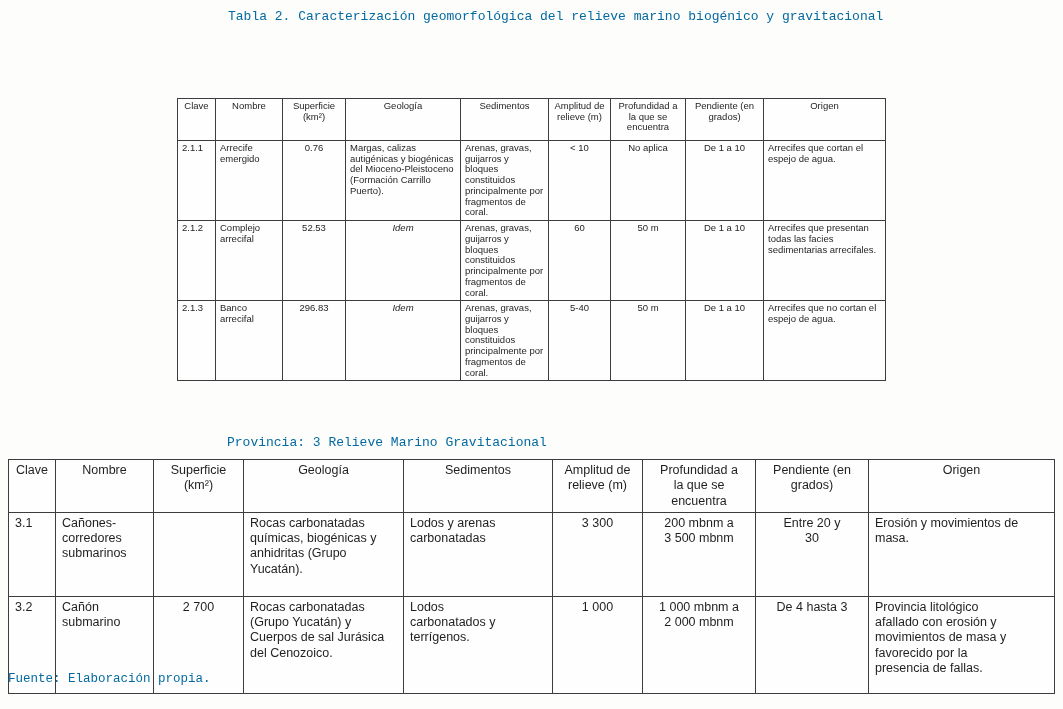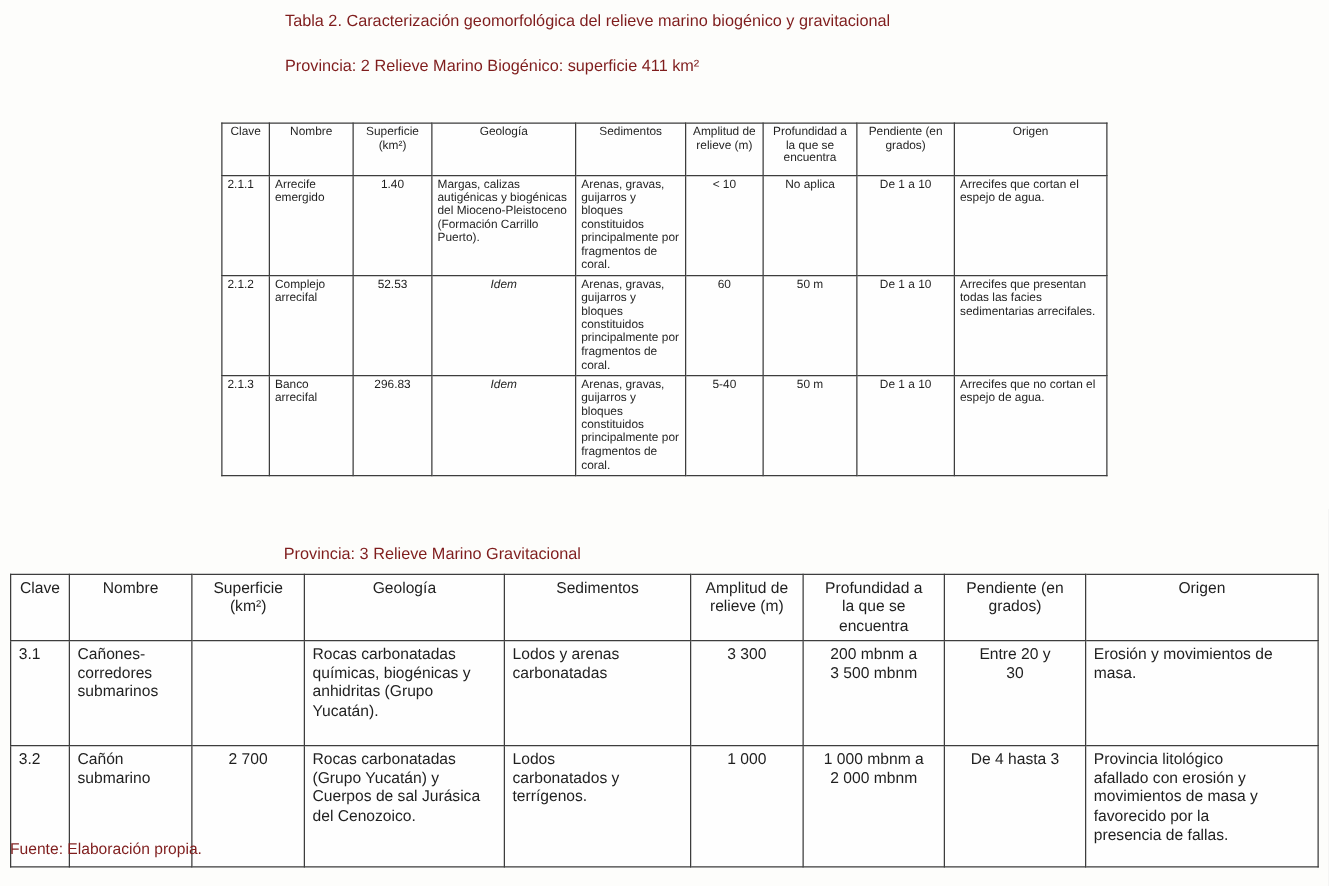--- a/index.html
+++ b/index.html
@@ -9,21 +9,22 @@
     height: 709px;
     background: #fdfdfb;
     font-family: "Liberation Sans", sans-serif;
     color: #1f1f1f;
     overflow: hidden;
   }
   .textline {
     position: absolute;
     font-size: 13px;
     white-space: pre-line;
-    color: #7f1d1d;
+    color: #0369a1;
+    font-family: Liberation Mono, monospace;
   }
   #doc-title   { left: 228px; top: 9px;  }
   #prov2-line  { left: 228px; top: 45px; }
   #subprov-line{ left: 228px; top: 63px; }
   #prov3-line  { left: 227px; top: 435px; }
   #fuente-line { left: 8px;   top: 672px; font-size: 12.5px; }
 
   table {
     position: absolute;
     border-collapse: collapse;
@@ -52,21 +53,20 @@
     font-size: 12.5px; line-height: 1.22;
   }
   #gravitacional-table th, #gravitacional-table td { padding: 3px 6px; }
 </style>
 </head>
 <body>
 
 <div class="page">
 
   <div class="textline" id="doc-title">Tabla  2. Caracterización geomorfológica del relieve marino biogénico y gravitacional</div>
-  <div class="textline" id="prov2-line">Provincia: 2  Relieve Marino Biogénico: superficie 411 km²</div>
 
   <table id="biogenico-table">
     <colgroup>
       <col style="width:38px">
         <col style="width:67px">
         <col style="width:63px">
       <col style="width:115px">
         <col style="width:88px">
         <col style="width:62px">
       <col style="width:75px">
@@ -87,21 +87,21 @@
 la que se
 encuentra</th>
       <th>Pendiente (en
 grados)</th>
       <th>Origen</th>
     </tr>
     <tr style="height:75px">
       <td>2.1.1</td>
       <td>Arrecife
 emergido</td>
-      <td class="c">1.40</td>
+      <td class="c">0.76</td>
       <td>Margas, calizas
 autigénicas y biogénicas
 del Mioceno-Pleistoceno
 (Formación Carrillo
 Puerto).</td>
       <td>Arenas, gravas,
 guijarros y bloques
 constituidos
 principalmente por
 fragmentos de

